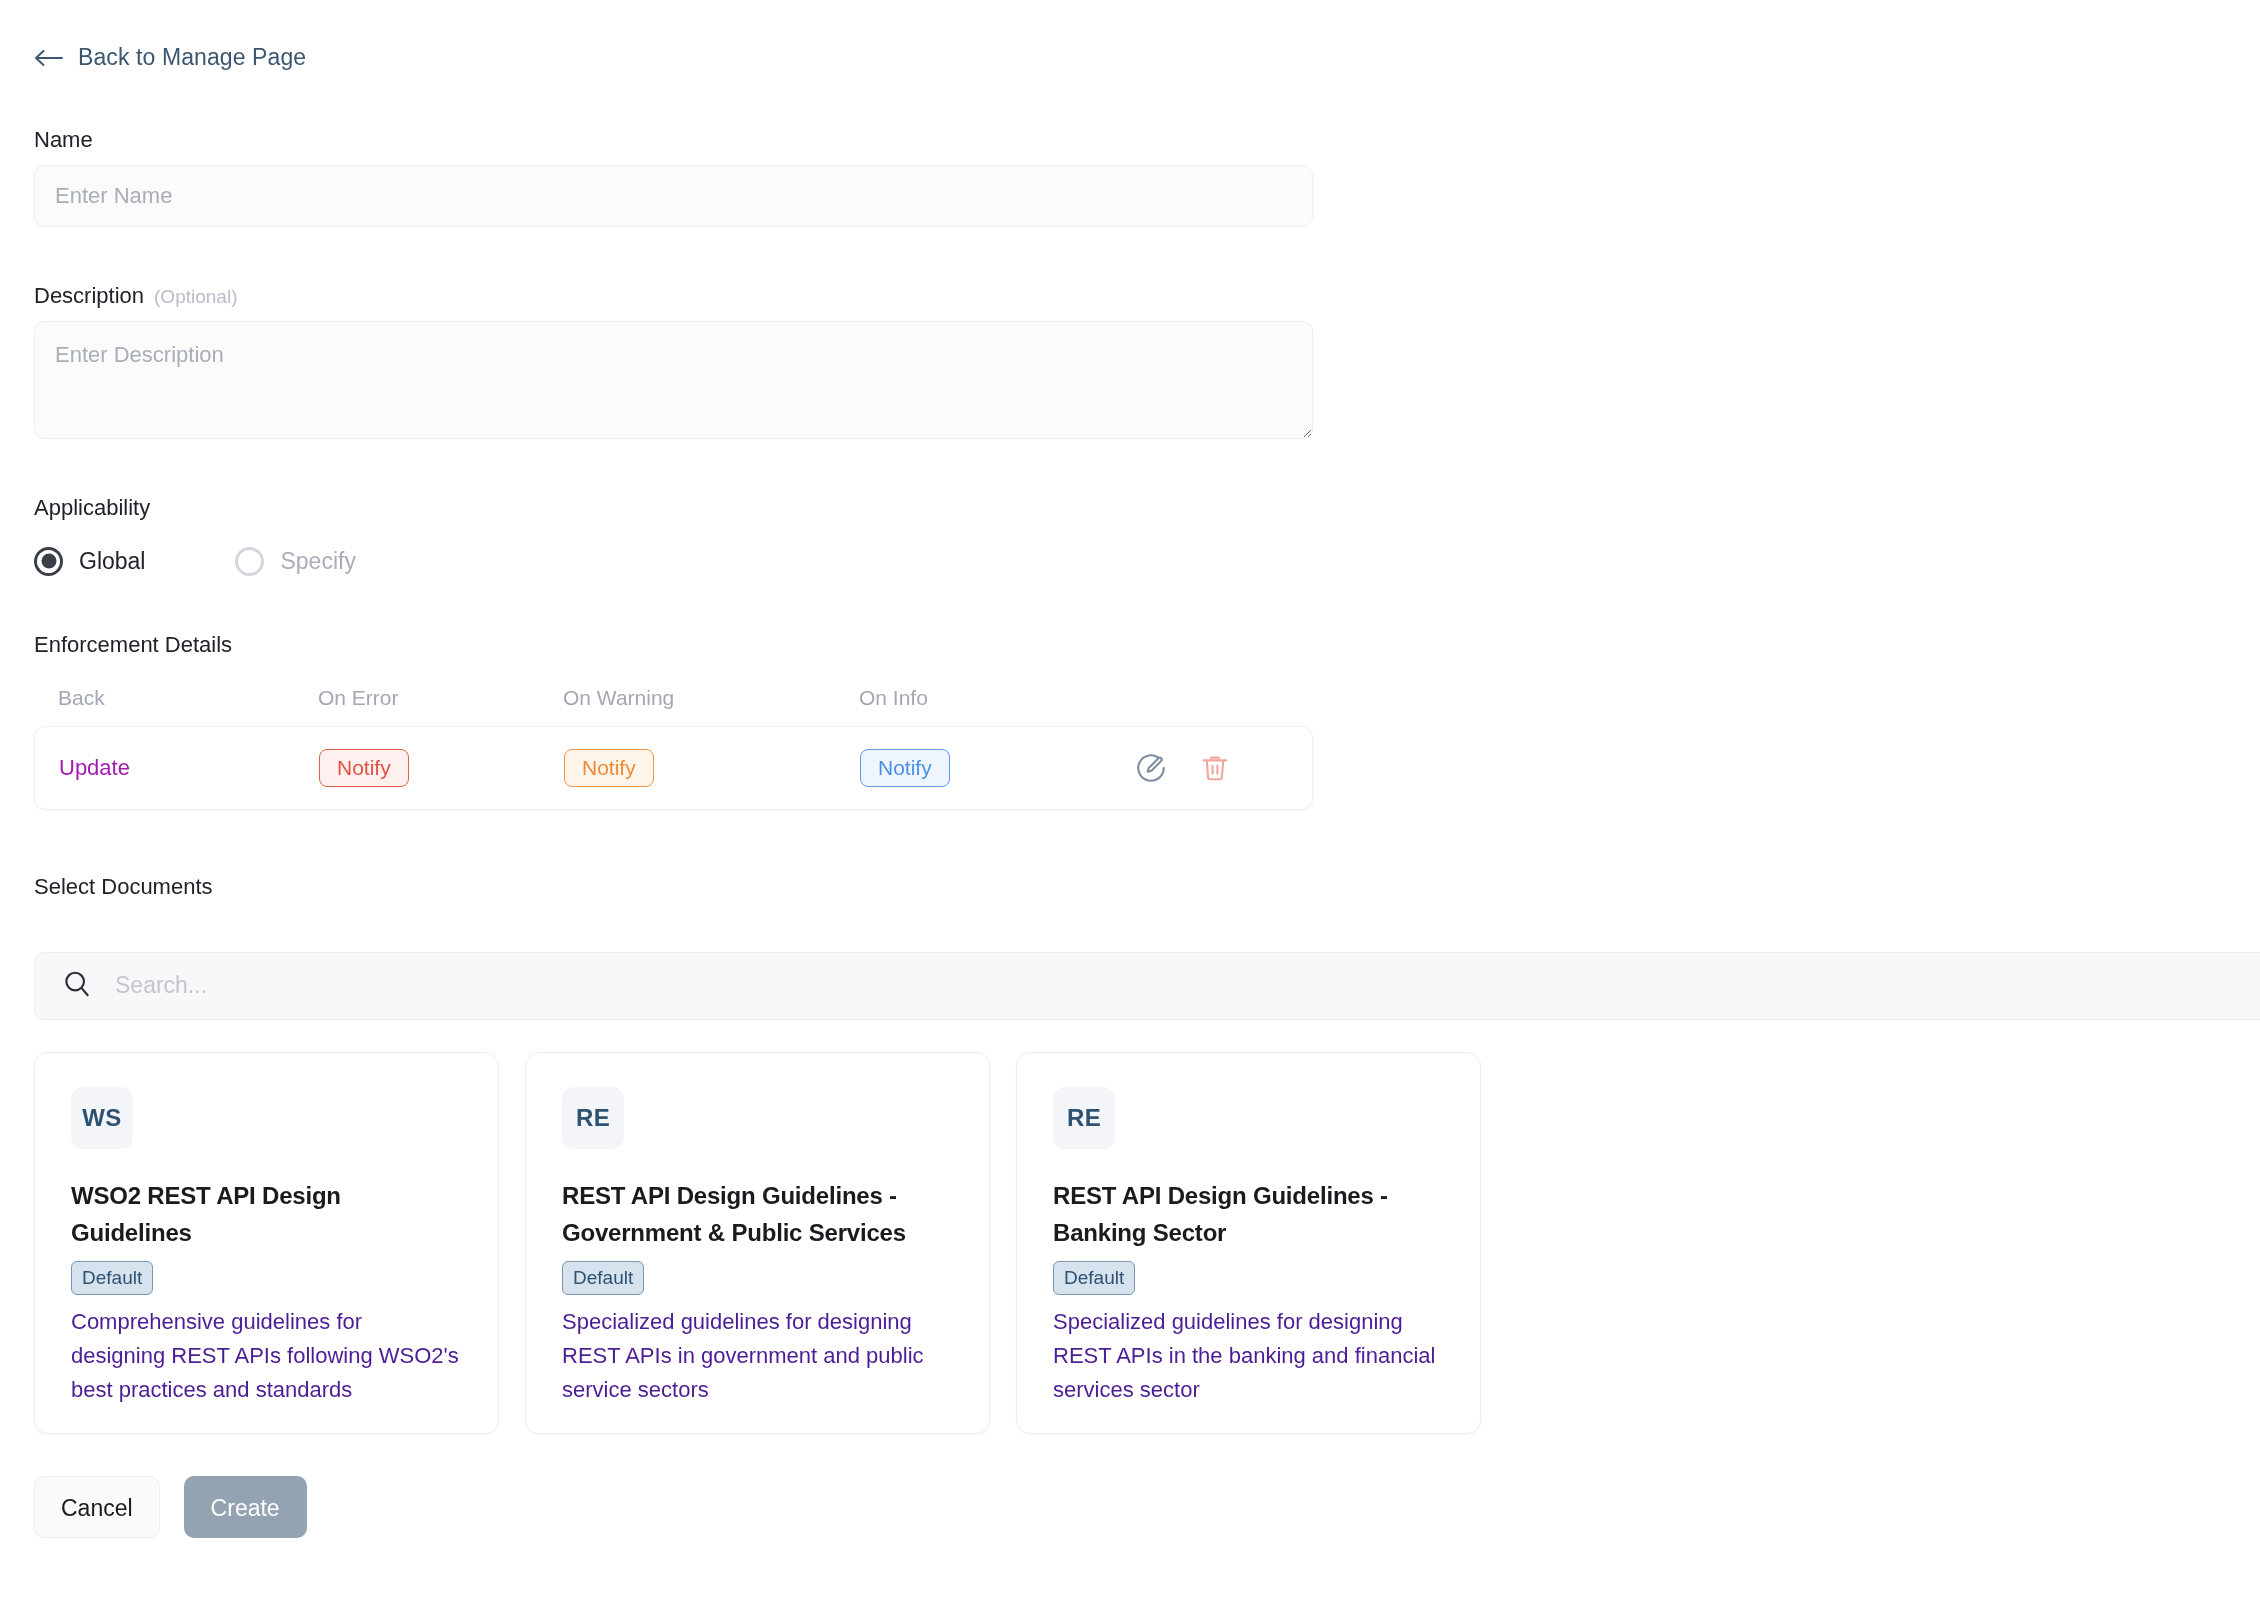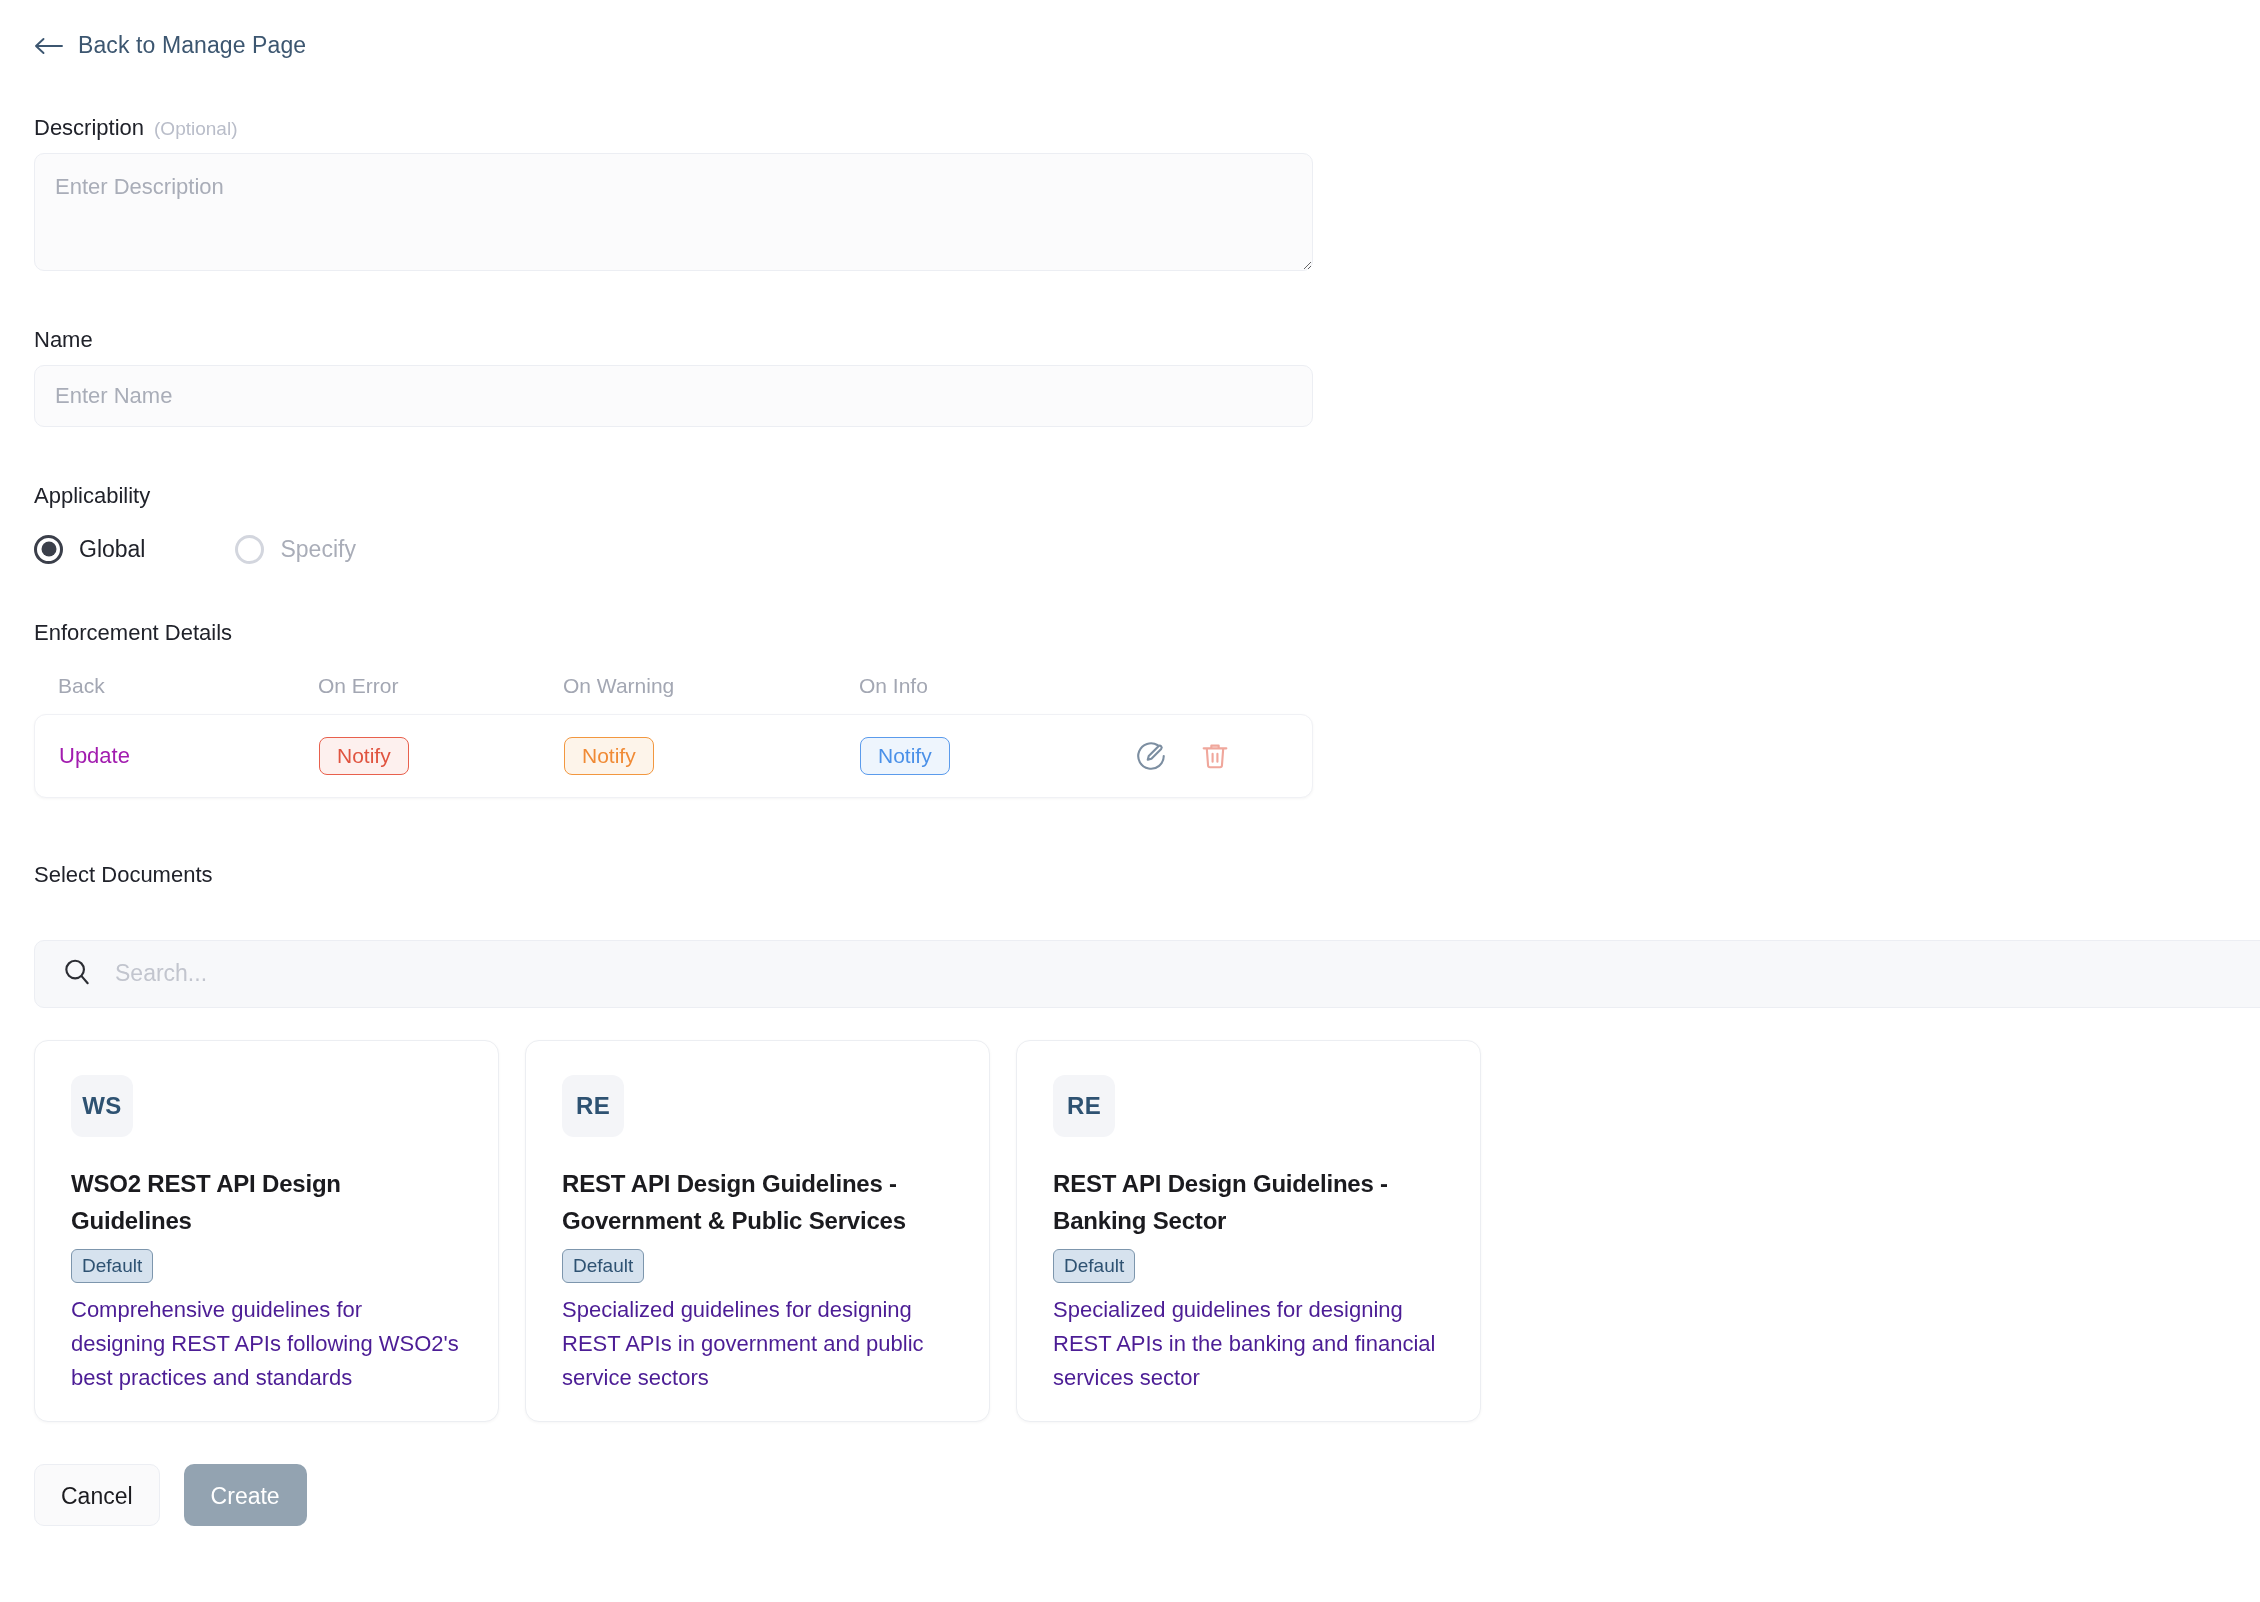--- a/index.html
+++ b/index.html
@@ -19,20 +19,21 @@
     border-bottom-left-radius: 10px;
     border-bottom-right-radius: 10px;
   }
   .inner { padding: 34px 0 0 34px; }
 
   
   .back-link {
     display: inline-flex; align-items: center; gap: 14px;
     color: #3c5670; font-size: 23px; letter-spacing: .1px;
     cursor: pointer; text-decoration: none; line-height: 1;
+    margin-top: 12px;
   }
   .back-arrow { display:block; width: 30px; height: 18px; }
   .back-arrow svg { display:block; }
 
   
   .page-title {
     font-size: 46px; font-weight: 700; color: #1b1b1f;
     letter-spacing: -0.6px; margin: 46px 0 0 0; line-height: 1.1;
   }
 
@@ -197,32 +198,32 @@
         </svg>
       </span>
       <span>Back to Manage Page</span>
     </a>
 
     
 
     
     <div class="form-block">
       <div class="field-label">
+        <span>Name</span>
+      </div>
+      <input class="text-input" type="text" placeholder="Enter Name" style="">
+    </div>
+
+    
+    <div class="form-block">
+      <div class="field-label">
         <span>Description</span>
         <span class="optional">(Optional)</span>
       </div>
       <textarea class="text-area" placeholder="Enter Description" style=""></textarea>
-    </div>
-
-    
-    <div class="form-block">
-      <div class="field-label">
-        <span>Name</span>
-      </div>
-      <input class="text-input" type="text" placeholder="Enter Name" style="">
     </div>
 
     
     <div class="form-block">
       <div class="section-label">Applicability</div>
       <div class="radio-row">
         <div class="radio-opt">
           <span class="radio-ring on"></span>
           <span class="radio-label">Global</span>
         </div>

